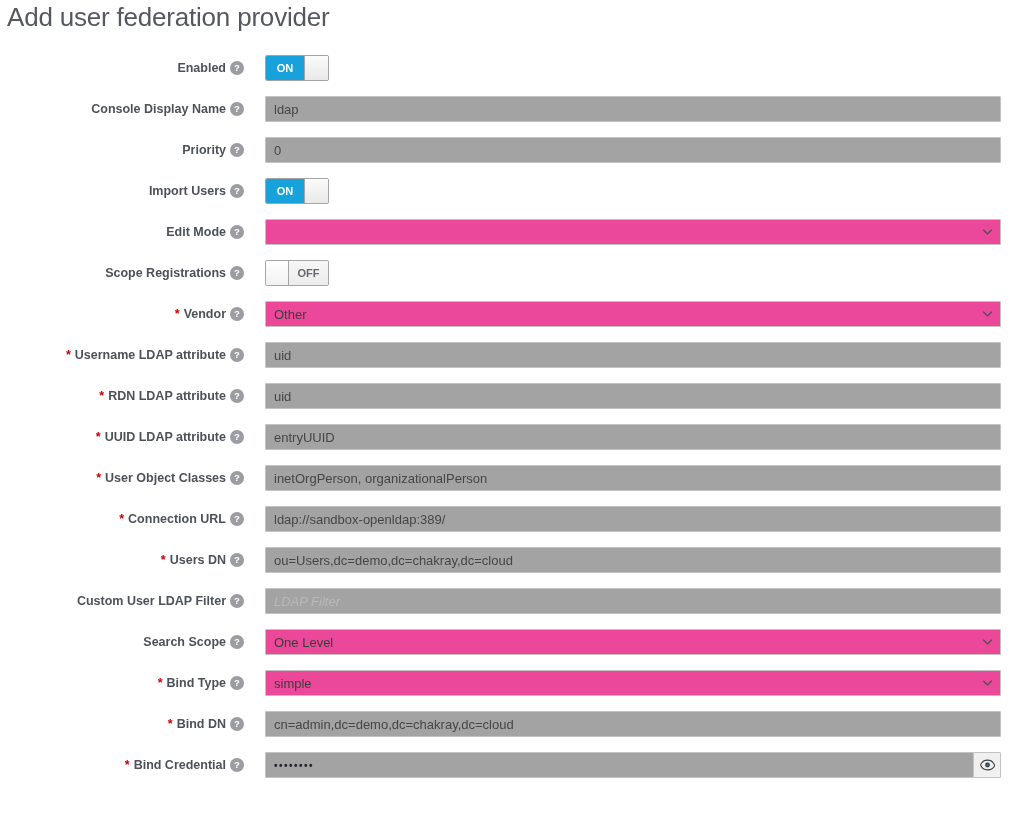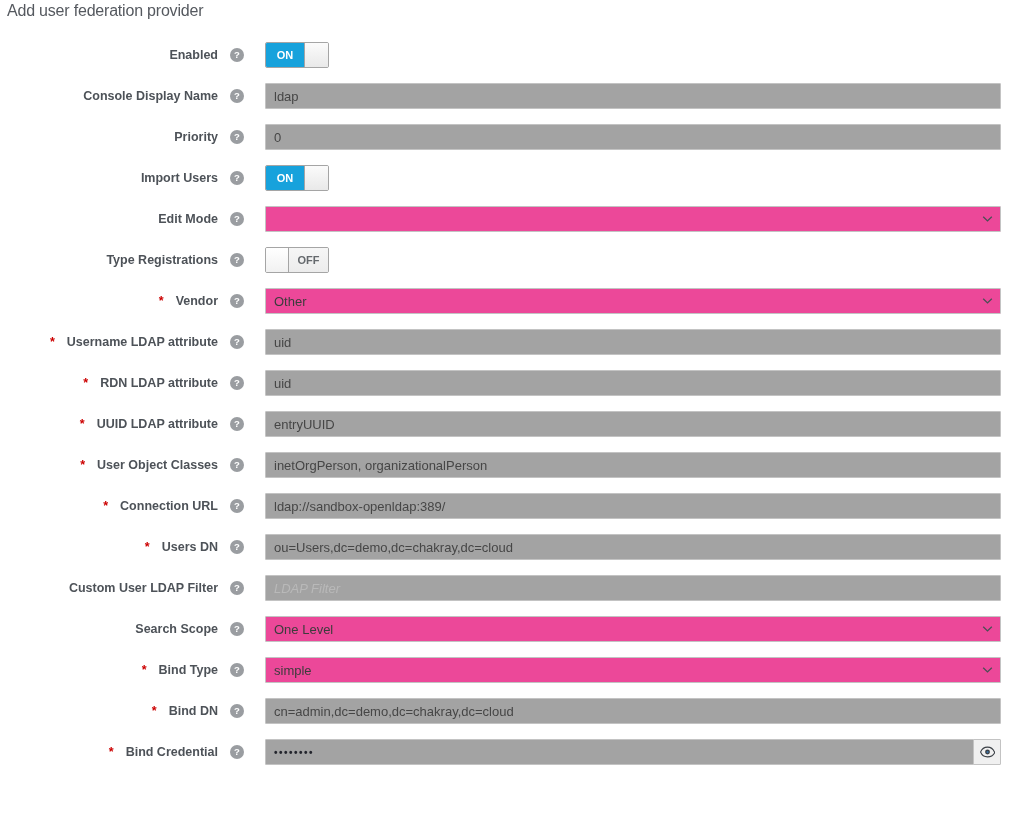--- a/index.html
+++ b/index.html
@@ -4,36 +4,36 @@
 <style>
   html,body{margin:0;padding:0;background:#fff;}
   body{
     width:1013px;height:831px;overflow:hidden;
     font-family:"Liberation Sans",sans-serif;
     -webkit-font-smoothing:antialiased;
   }
   .page{width:1013px;}
   .page-title{
     margin:2px 0 0 7px;
-    font-size:16px;font-weight:400;color:#55595f;letter-spacing:-0.2px;
+    font-size:26px;font-weight:400;color:#55595f;letter-spacing:-0.2px;
   }
   .section-header{
     margin:18px 6px 0 7px;
     padding-bottom:8px;
     border-bottom:1px solid #e3e3e6;
     font-size:17px;font-weight:700;color:#3c4147;letter-spacing:-0.1px;
   }
   .kc-form{margin-top:22px;}
   .form-row{
     display:flex;align-items:center;
     height:26px;margin-bottom:15px;
   }
   .label-col{
     width:244px;flex:0 0 244px;
-    display:flex;justify-content:flex-end;align-items:center;gap:12px;
+    display:flex;justify-content:flex-end;align-items:center;gap:4px;
   }
   .req{color:#c00;font-weight:700;font-size:12.5px;line-height:1;}
   .lbl{font-weight:700;font-size:12.5px;color:#4d5258;white-space:nowrap;}
   .help{
     width:14px;height:14px;flex:0 0 14px;border-radius:50%;
     background:#9a9da1;color:#fff;
     font-size:9.5px;font-weight:700;line-height:14px;text-align:center;
     cursor:pointer;user-select:none;
   }
   .control{margin-left:21px;width:736px;flex:0 0 736px;display:flex;}
@@ -145,21 +145,21 @@
             <svg width="11" height="7" viewBox="0 0 11 7">
                 <polyline points="1.2,1.2 5.5,5.4 9.8,1.2" fill="none" stroke="#4a4f55" stroke-width="1.3"></polyline>
               </svg>
           </span>
         </div>
       </div>
     </div>
 
     <div class="form-row">
       <div class="label-col">
-        <span class="lbl">Type Registrations</span>
+        <span class="lbl">Scope Registrations</span>
         <span class="help">?</span>
       </div>
       <div class="control">
         <div class="toggle off">
           <span class="t-handle"></span>
           <span class="t-fill">OFF</span>
         </div>
       </div>
     </div>
 

